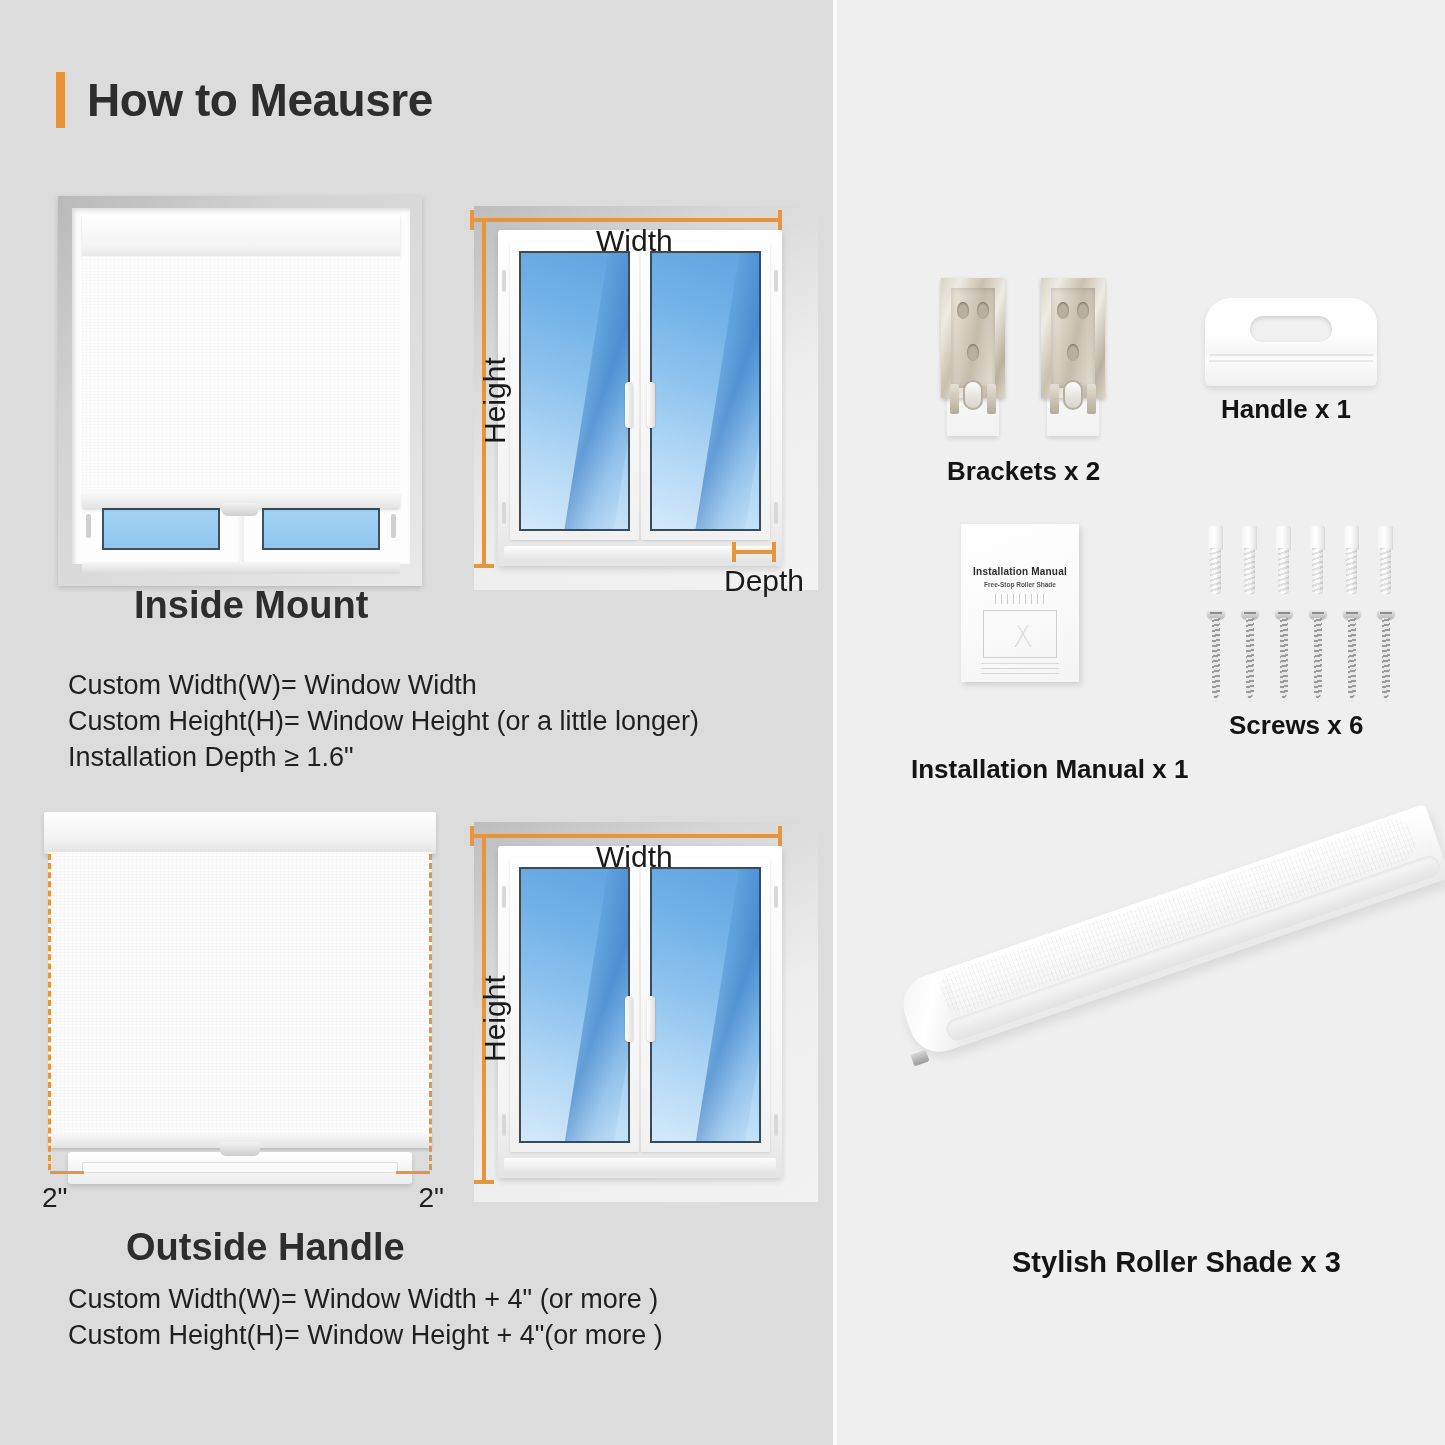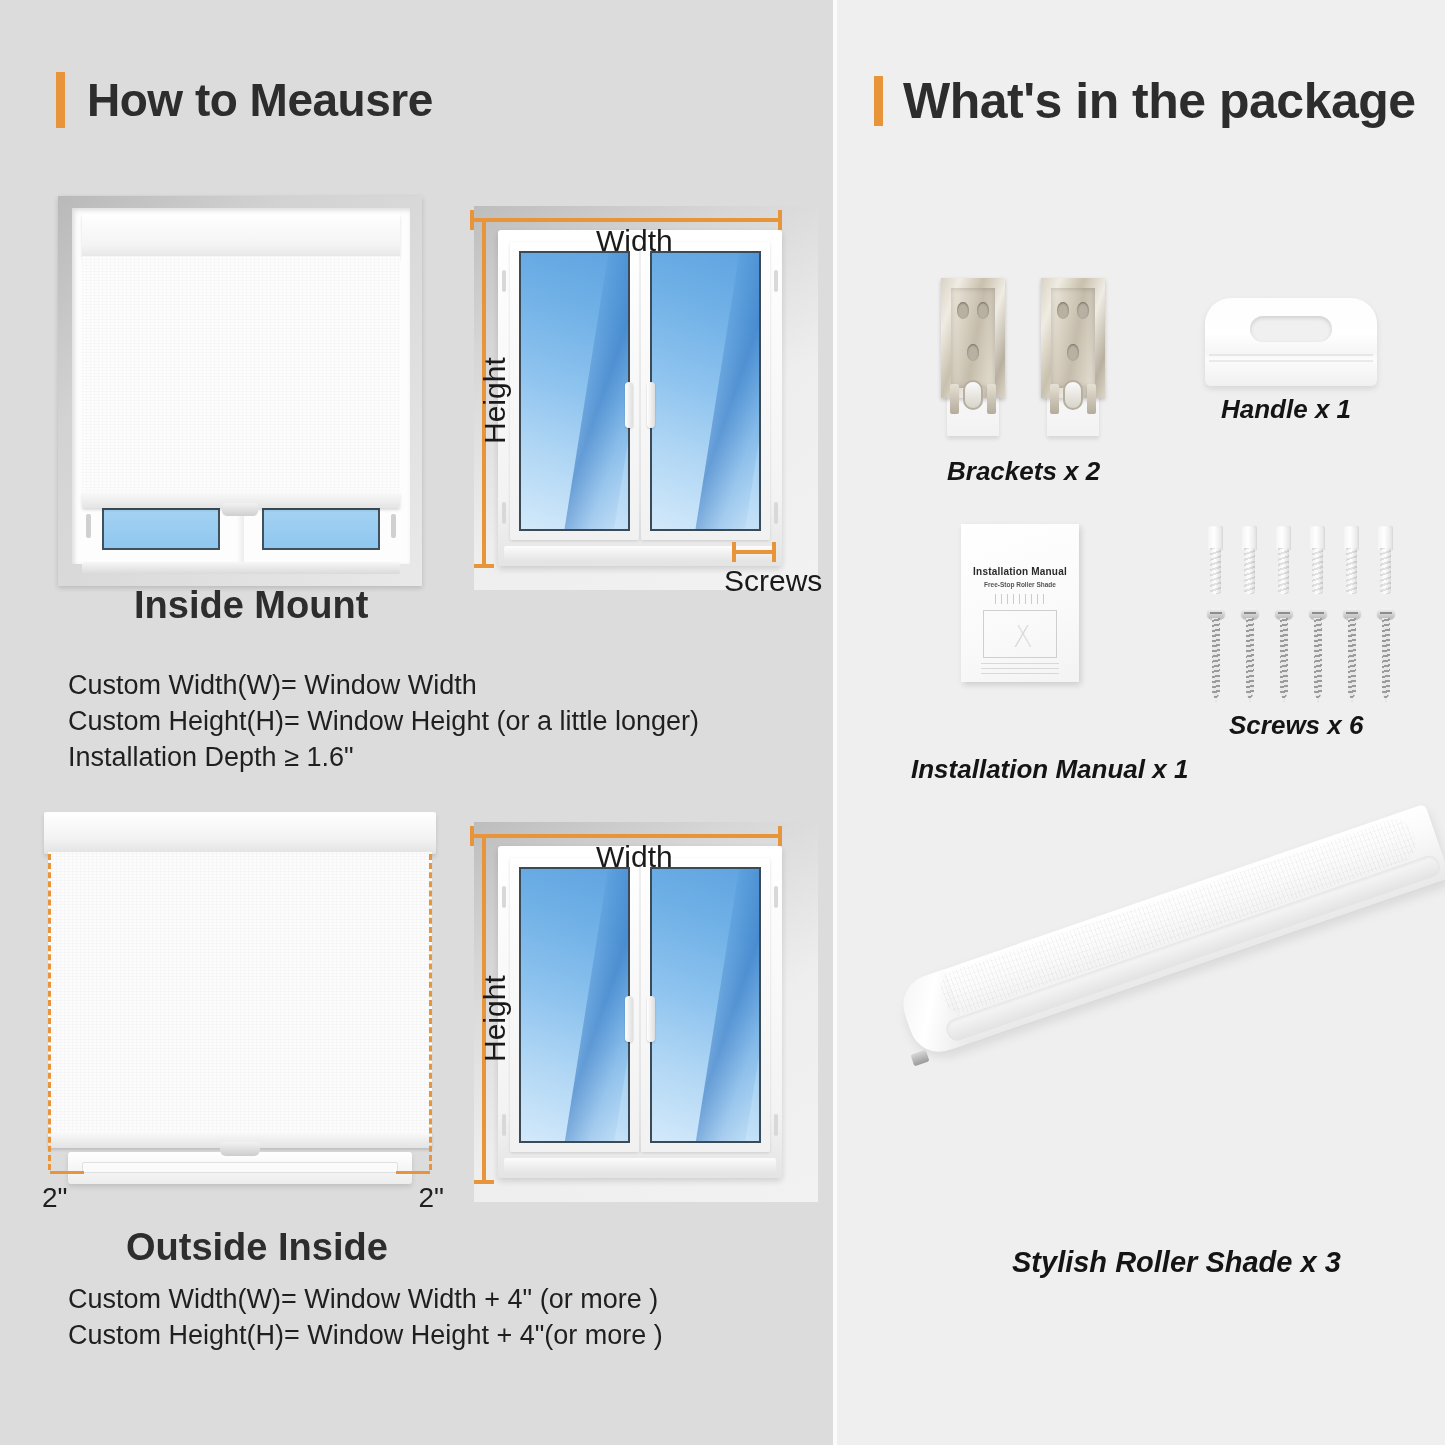--- a/index.html
+++ b/index.html
@@ -233,21 +233,20 @@
   .wd-text-vert {
     transform-origin: 0 0;
     transform: rotate(-90deg);
   }
 
   
   .pkg-label {
     position: absolute;
     font-size: 26px;
     font-weight: bold;
-    font-style: italic;
     color: #141414;
     white-space: nowrap;
   }
 
   
   .bracket {
     position: absolute; width: 64px; height: 158px;
   }
   .bracket-base {
     position: absolute; left: 6px; bottom: 0; width: 52px; height: 70px;
@@ -475,21 +474,21 @@
     <div class="wd-text" style="left:144px; top:28px;">Width</div>
 
     <div class="wd-measline" style="left:30px; top:24px; width:4px; height:348px;"></div>
     <div class="wd-cap" style="left:22px; top:22px; width:20px; height:4px;"></div>
     <div class="wd-cap" style="left:22px; top:368px; width:20px; height:4px;"></div>
     <div class="wd-text wd-text-vert" style="left:26px; top:248px;">Height</div>
 
     <div class="wd-measline" style="left:282px; top:354px; width:42px; height:4px;"></div>
     <div class="wd-cap" style="left:280px; top:346px; width:4px; height:20px;"></div>
     <div class="wd-cap" style="left:320px; top:346px; width:4px; height:20px;"></div>
-    <div class="wd-text" style="left:272px; top:368px;">Screws</div>
+    <div class="wd-text" style="left:272px; top:368px;">Depth</div>
   </div>
 
   <div class="mount-title" style="left:134px; top:584px;text-align:center;">Inside Mount</div>
   <div class="body-line" style="left:68px; top:706px;">Custom Height(H)= Window Height (or a little longer)</div>
   <div class="body-line" style="left:68px; top:670px;">Custom Width(W)= Window Width</div>
   <div class="body-line" style="left:68px; top:742px;">Installation Depth ≥ 1.6"</div>
 
   <div class="om-wrap">
     <div class="om-headrail"></div>
     <div class="om-fabric"></div>
@@ -524,33 +523,29 @@
     <div class="wd-measline" style="left:20px; top:22px; width:310px; height:4px;"></div>
     <div class="wd-cap" style="left:18px; top:14px; width:4px; height:20px;"></div>
     <div class="wd-cap" style="left:326px; top:14px; width:4px; height:20px;"></div>
     <div class="wd-text" style="left:144px; top:28px;">Width</div>
     <div class="wd-measline" style="left:30px; top:24px; width:4px; height:348px;"></div>
     <div class="wd-cap" style="left:22px; top:22px; width:20px; height:4px;"></div>
     <div class="wd-cap" style="left:22px; top:368px; width:20px; height:4px;"></div>
     <div class="wd-text wd-text-vert" style="left:26px; top:250px;">Height</div>
   </div>
 
-  <div class="mount-title" style="left:126px; top:1226px;">Outside Inside</div>
+  <div class="mount-title" style="left:126px; top:1226px;">Outside Handle</div>
   <div class="body-line" style="left:68px; top:1284px;">Custom Width(W)= Window Width + 4" (or more )</div>
   <div class="body-line" style="left:68px; top:1320px;">Custom Height(H)= Window Height + 4"(or more )</div>
 </div>
 
 <div class="panel-divider"></div>
 
 <div class="panel-right">
 
-  <div class="heading" id="heading-package" style="left:37px; top:72px;">
-    <div class="accent-bar"></div>
-    <div class="heading-text">What's in the package</div>
-  </div>
 
   <div class="bracket" style="left:104px; top:278px;">
     <div class="bracket-base"></div>
     <div class="bracket-metal">
       <div class="bracket-hole" style="left:16px; top:24px;"></div>
       <div class="bracket-hole" style="left:36px; top:24px;"></div>
       <div class="bracket-hole" style="left:26px; top:66px;"></div>
     </div>
     <div class="bracket-slot" style="left:9px; bottom:22px;"></div>
     <div class="bracket-slot" style="right:9px; bottom:22px;"></div>

